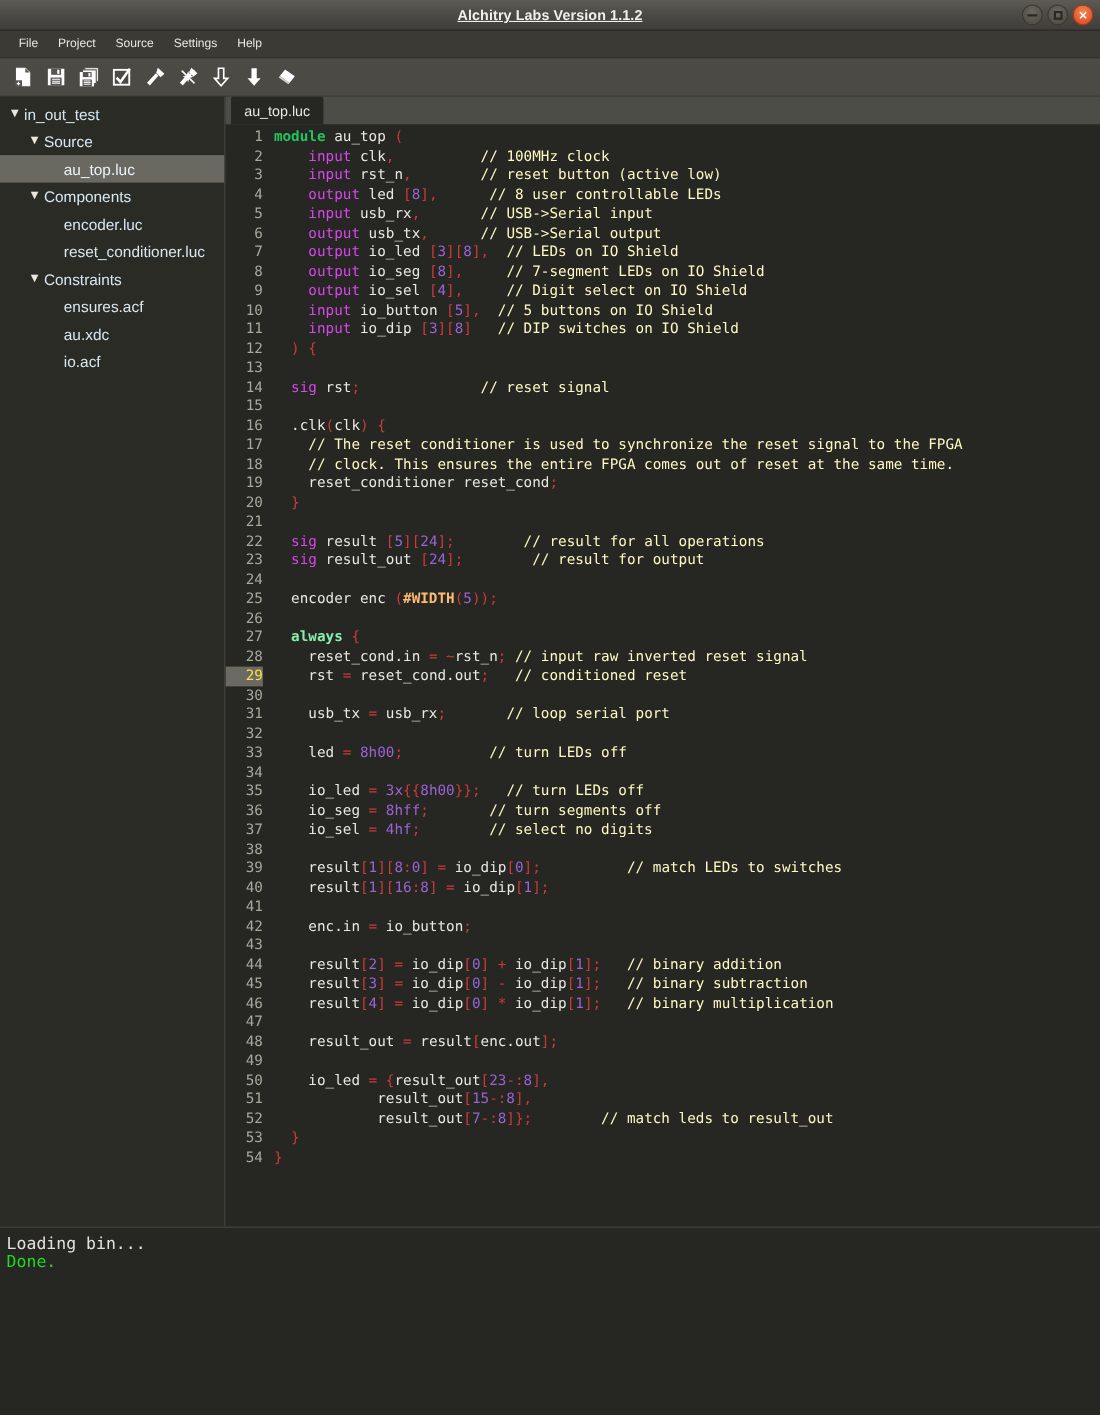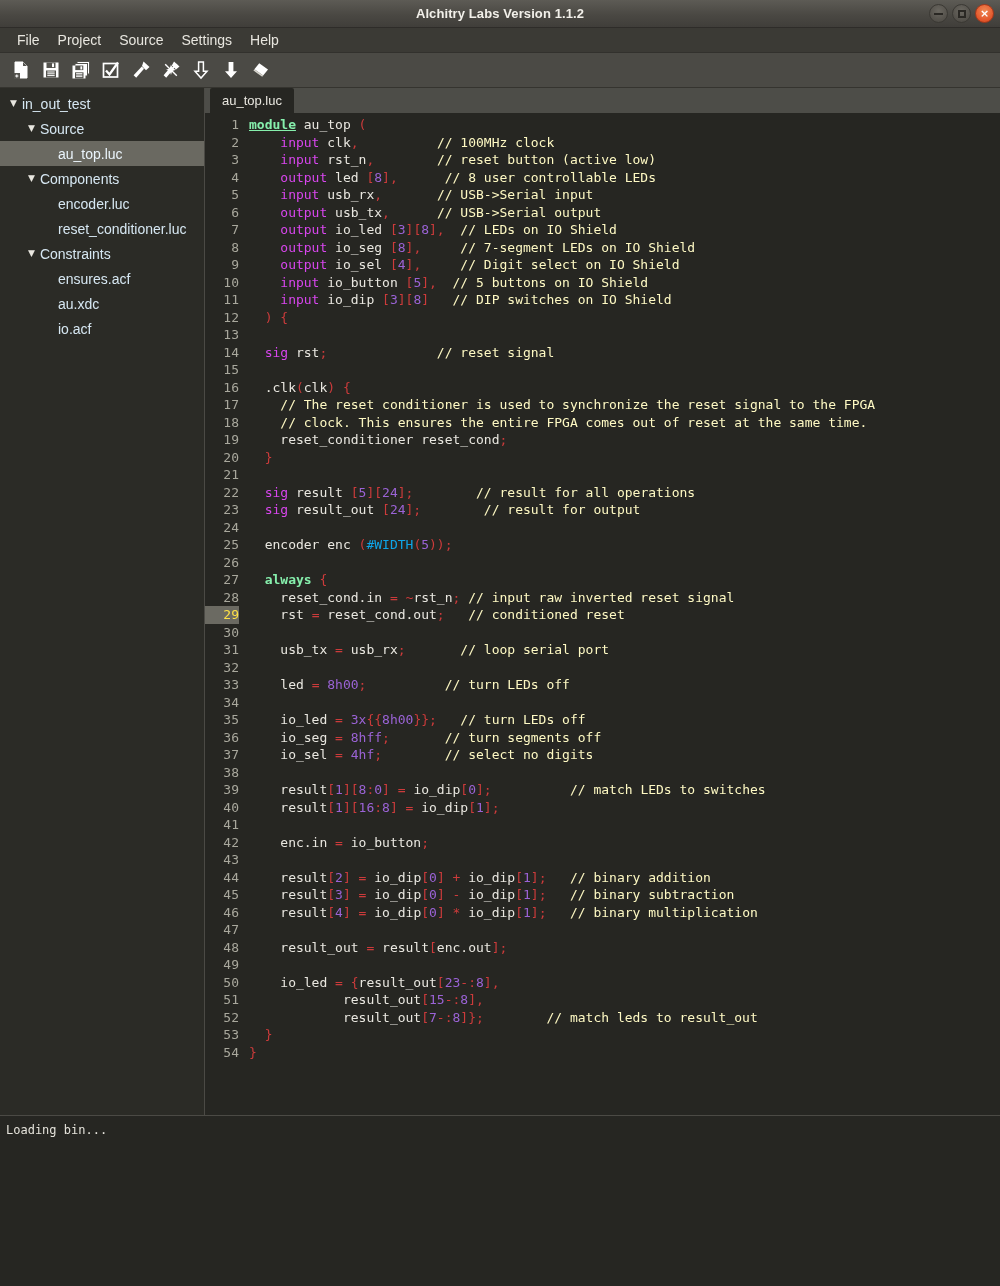--- a/index.html
+++ b/index.html
@@ -15,20 +15,21 @@
     height: 28px; width: 100%;
     background: linear-gradient(to bottom, #5d5b55 0%, #4a4843 55%, #403e3a 100%);
     position: relative;
     border-bottom: 1px solid #2e2c29;
   }
   .titlebar-text {
     position: absolute; left: 0; right: 0; top: 0;
     line-height: 28px; text-align: center;
     color: #f2f0ea; font-size: 13px; font-weight: bold;
     letter-spacing: .1px;
+    text-decoration: underline;
   }
   .wincontrols {
     position: absolute; right: 6px; top: 4px;
     display: flex; gap: 4px; align-items: center;
   }
   .wbtn {
     width: 19px; height: 19px; border-radius: 50%;
     background: radial-gradient(circle at 50% 35%, #6a6760 0%, #53504a 70%, #46433e 100%);
     border: 1px solid #3b3934;
     position: relative;
@@ -46,21 +47,21 @@
   .wbtn .bar { position:absolute; left:4px; right:4px; top:8px; height:2px; background:#2a2824; }
   .wbtn .sq  { position:absolute; left:5px; top:5px; width:8px; height:8px; border:2px solid #2a2824; }
 
   
   .menubar {
     height: 25px; background: #3b3a35;
     display: flex; align-items: center; padding-left: 8px;
     border-bottom: 1px solid #32312d;
   }
   .menu-item {
-    color: #e8e6df; font-size: 14px; padding: 2px 9px; cursor: default;
+    color: #e8e6df; font-size: 11px; padding: 2px 9px; cursor: default;
   }
 
   
   .toolbar {
     height: 35px; background: #4b4a45;
     display: flex; align-items: center; padding-left: 8px; gap: 4px;
     border-bottom: 1px solid #35342f;
   }
   .tbtn {
     width: 26px; height: 26px; display: flex;
@@ -116,36 +117,36 @@
   .code {
     font-family: "DejaVu Sans Mono", monospace;
     font-size: 13px; line-height: 17.5px;
     white-space: pre;
   }
   .ln {
     display: inline-block; width: 34px; text-align: right;
     color: #a9a89d; margin-right: 10px;
   }
   .ln.cur { background: #6b6a62; color: #fde047; }
-  .kw   { color: #86efac; font-weight: bold; text-decoration: underline; }    
+  .kw   { color: #22c55e; font-weight: bold; }    
   .kw2  { color: #d946ef; }                        
   .kw3  { color: #86efac; font-weight: bold; }     
   .op   { color: #cc3b3b; }                        
   .num  { color: #9b63d6; }                        
-  .par  { color: #0ea5e9; }                        
+  .par  { color: #fdba74; font-weight: bold; }                        
   .cmt  { color: #fef9c3; }
   .id   { color: #e9e7e0; }
 
   
   .console {
     height: 171px; background: #262622;
     border-top: 1px solid #4b4a45;
     padding: 6px 8px 0 6px;
     font-family: "DejaVu Sans Mono", monospace;
-    font-size: 12px; line-height: 17px;
+    font-size: 15px; line-height: 17px;
     overflow: hidden;
   }
   .c-line.info { color: #e4e2da; }
   .c-line.done { color: #1fdb1f; }
 </style>
 </head>
 <body>
 
 <div class="titlebar">
   <div class="titlebar-text">Alchitry Labs Version 1.1.2</div>
@@ -299,13 +300,14 @@
       <div class="tab">au_top.luc</div>
     </div>
     <div class="code-area">
       <div class="code" id="code-root"><div><span class="ln">1</span><span class="kw">module</span><span class="id"> au_top </span><span class="op">(</span></div><div><span class="ln">2</span><span class="id">    </span><span class="kw2">input</span><span class="id"> clk</span><span class="op">,</span><span class="id">          </span><span class="cmt">// 100MHz clock</span></div><div><span class="ln">3</span><span class="id">    </span><span class="kw2">input</span><span class="id"> rst_n</span><span class="op">,</span><span class="id">        </span><span class="cmt">// reset button (active low)</span></div><div><span class="ln">4</span><span class="id">    </span><span class="kw2">output</span><span class="id"> led </span><span class="op">[</span><span class="num">8</span><span class="op">],</span><span class="id">      </span><span class="cmt">// 8 user controllable LEDs</span></div><div><span class="ln">5</span><span class="id">    </span><span class="kw2">input</span><span class="id"> usb_rx</span><span class="op">,</span><span class="id">       </span><span class="cmt">// USB-&gt;Serial input</span></div><div><span class="ln">6</span><span class="id">    </span><span class="kw2">output</span><span class="id"> usb_tx</span><span class="op">,</span><span class="id">      </span><span class="cmt">// USB-&gt;Serial output</span></div><div><span class="ln">7</span><span class="id">    </span><span class="kw2">output</span><span class="id"> io_led </span><span class="op">[</span><span class="num">3</span><span class="op">][</span><span class="num">8</span><span class="op">],</span><span class="id">  </span><span class="cmt">// LEDs on IO Shield</span></div><div><span class="ln">8</span><span class="id">    </span><span class="kw2">output</span><span class="id"> io_seg </span><span class="op">[</span><span class="num">8</span><span class="op">],</span><span class="id">     </span><span class="cmt">// 7-segment LEDs on IO Shield</span></div><div><span class="ln">9</span><span class="id">    </span><span class="kw2">output</span><span class="id"> io_sel </span><span class="op">[</span><span class="num">4</span><span class="op">],</span><span class="id">     </span><span class="cmt">// Digit select on IO Shield</span></div><div><span class="ln">10</span><span class="id">    </span><span class="kw2">input</span><span class="id"> io_button </span><span class="op">[</span><span class="num">5</span><span class="op">],</span><span class="id">  </span><span class="cmt">// 5 buttons on IO Shield</span></div><div><span class="ln">11</span><span class="id">    </span><span class="kw2">input</span><span class="id"> io_dip </span><span class="op">[</span><span class="num">3</span><span class="op">][</span><span class="num">8</span><span class="op">]</span><span class="id">   </span><span class="cmt">// DIP switches on IO Shield</span></div><div><span class="ln">12</span><span class="id">  </span><span class="op">) {</span></div><div><span class="ln">13</span><span> </span></div><div><span class="ln">14</span><span class="id">  </span><span class="kw2">sig</span><span class="id"> rst</span><span class="op">;</span><span class="id">              </span><span class="cmt">// reset signal</span></div><div><span class="ln">15</span><span> </span></div><div><span class="ln">16</span><span class="id">  .clk</span><span class="op">(</span><span class="id">clk</span><span class="op">) {</span></div><div><span class="ln">17</span><span class="id">    </span><span class="cmt">// The reset conditioner is used to synchronize the reset signal to the FPGA</span></div><div><span class="ln">18</span><span class="id">    </span><span class="cmt">// clock. This ensures the entire FPGA comes out of reset at the same time.</span></div><div><span class="ln">19</span><span class="id">    reset_conditioner reset_cond</span><span class="op">;</span></div><div><span class="ln">20</span><span class="id">  </span><span class="op">}</span></div><div><span class="ln">21</span><span> </span></div><div><span class="ln">22</span><span class="id">  </span><span class="kw2">sig</span><span class="id"> result </span><span class="op">[</span><span class="num">5</span><span class="op">][</span><span class="num">24</span><span class="op">];</span><span class="id">        </span><span class="cmt">// result for all operations</span></div><div><span class="ln">23</span><span class="id">  </span><span class="kw2">sig</span><span class="id"> result_out </span><span class="op">[</span><span class="num">24</span><span class="op">];</span><span class="id">        </span><span class="cmt">// result for output</span></div><div><span class="ln">24</span><span> </span></div><div><span class="ln">25</span><span class="id">  encoder enc </span><span class="op">(</span><span class="par">#WIDTH</span><span class="op">(</span><span class="num">5</span><span class="op">));</span></div><div><span class="ln">26</span><span> </span></div><div><span class="ln">27</span><span class="id">  </span><span class="kw3">always</span><span class="id"> </span><span class="op">{</span></div><div><span class="ln">28</span><span class="id">    reset_cond.in </span><span class="op">=</span><span class="id"> </span><span class="op">~</span><span class="id">rst_n</span><span class="op">;</span><span class="id"> </span><span class="cmt">// input raw inverted reset signal</span></div><div><span class="ln cur">29</span><span class="id">    rst </span><span class="op">=</span><span class="id"> reset_cond.out</span><span class="op">;</span><span class="id">   </span><span class="cmt">// conditioned reset</span></div><div><span class="ln">30</span><span> </span></div><div><span class="ln">31</span><span class="id">    usb_tx </span><span class="op">=</span><span class="id"> usb_rx</span><span class="op">;</span><span class="id">       </span><span class="cmt">// loop serial port</span></div><div><span class="ln">32</span><span> </span></div><div><span class="ln">33</span><span class="id">    led </span><span class="op">=</span><span class="id"> </span><span class="num">8h00</span><span class="op">;</span><span class="id">          </span><span class="cmt">// turn LEDs off</span></div><div><span class="ln">34</span><span> </span></div><div><span class="ln">35</span><span class="id">    io_led </span><span class="op">=</span><span class="id"> </span><span class="num">3x</span><span class="op">{{</span><span class="num">8h00</span><span class="op">}};</span><span class="id">   </span><span class="cmt">// turn LEDs off</span></div><div><span class="ln">36</span><span class="id">    io_seg </span><span class="op">=</span><span class="id"> </span><span class="num">8hff</span><span class="op">;</span><span class="id">       </span><span class="cmt">// turn segments off</span></div><div><span class="ln">37</span><span class="id">    io_sel </span><span class="op">=</span><span class="id"> </span><span class="num">4hf</span><span class="op">;</span><span class="id">        </span><span class="cmt">// select no digits</span></div><div><span class="ln">38</span><span> </span></div><div><span class="ln">39</span><span class="id">    result</span><span class="op">[</span><span class="num">1</span><span class="op">][</span><span class="num">8</span><span class="op">:</span><span class="num">0</span><span class="op">] = </span><span class="id">io_dip</span><span class="op">[</span><span class="num">0</span><span class="op">];</span><span class="id">          </span><span class="cmt">// match LEDs to switches</span></div><div><span class="ln">40</span><span class="id">    result</span><span class="op">[</span><span class="num">1</span><span class="op">][</span><span class="num">16</span><span class="op">:</span><span class="num">8</span><span class="op">] = </span><span class="id">io_dip</span><span class="op">[</span><span class="num">1</span><span class="op">];</span></div><div><span class="ln">41</span><span> </span></div><div><span class="ln">42</span><span class="id">    enc.in </span><span class="op">=</span><span class="id"> io_button</span><span class="op">;</span></div><div><span class="ln">43</span><span> </span></div><div><span class="ln">44</span><span class="id">    result</span><span class="op">[</span><span class="num">2</span><span class="op">] = </span><span class="id">io_dip</span><span class="op">[</span><span class="num">0</span><span class="op">] + </span><span class="id">io_dip</span><span class="op">[</span><span class="num">1</span><span class="op">];</span><span class="id">   </span><span class="cmt">// binary addition</span></div><div><span class="ln">45</span><span class="id">    result</span><span class="op">[</span><span class="num">3</span><span class="op">] = </span><span class="id">io_dip</span><span class="op">[</span><span class="num">0</span><span class="op">] - </span><span class="id">io_dip</span><span class="op">[</span><span class="num">1</span><span class="op">];</span><span class="id">   </span><span class="cmt">// binary subtraction</span></div><div><span class="ln">46</span><span class="id">    result</span><span class="op">[</span><span class="num">4</span><span class="op">] = </span><span class="id">io_dip</span><span class="op">[</span><span class="num">0</span><span class="op">] * </span><span class="id">io_dip</span><span class="op">[</span><span class="num">1</span><span class="op">];</span><span class="id">   </span><span class="cmt">// binary multiplication</span></div><div><span class="ln">47</span><span> </span></div><div><span class="ln">48</span><span class="id">    result_out </span><span class="op">=</span><span class="id"> result</span><span class="op">[</span><span class="id">enc.out</span><span class="op">];</span></div><div><span class="ln">49</span><span> </span></div><div><span class="ln">50</span><span class="id">    io_led </span><span class="op">= {</span><span class="id">result_out</span><span class="op">[</span><span class="num">23</span><span class="op">-:</span><span class="num">8</span><span class="op">],</span></div><div><span class="ln">51</span><span class="id">            result_out</span><span class="op">[</span><span class="num">15</span><span class="op">-:</span><span class="num">8</span><span class="op">],</span></div><div><span class="ln">52</span><span class="id">            result_out</span><span class="op">[</span><span class="num">7</span><span class="op">-:</span><span class="num">8</span><span class="op">]};</span><span class="id">        </span><span class="cmt">// match leds to result_out</span></div><div><span class="ln">53</span><span class="id">  </span><span class="op">}</span></div><div><span class="ln">54</span><span class="op">}</span></div></div>
     </div>
   </div>
 </div>
 
 <div class="console">
   <div class="c-line info">Loading bin...</div>
+  <div class="c-line done">Done.</div>
 </div>
 
 </body></html>

